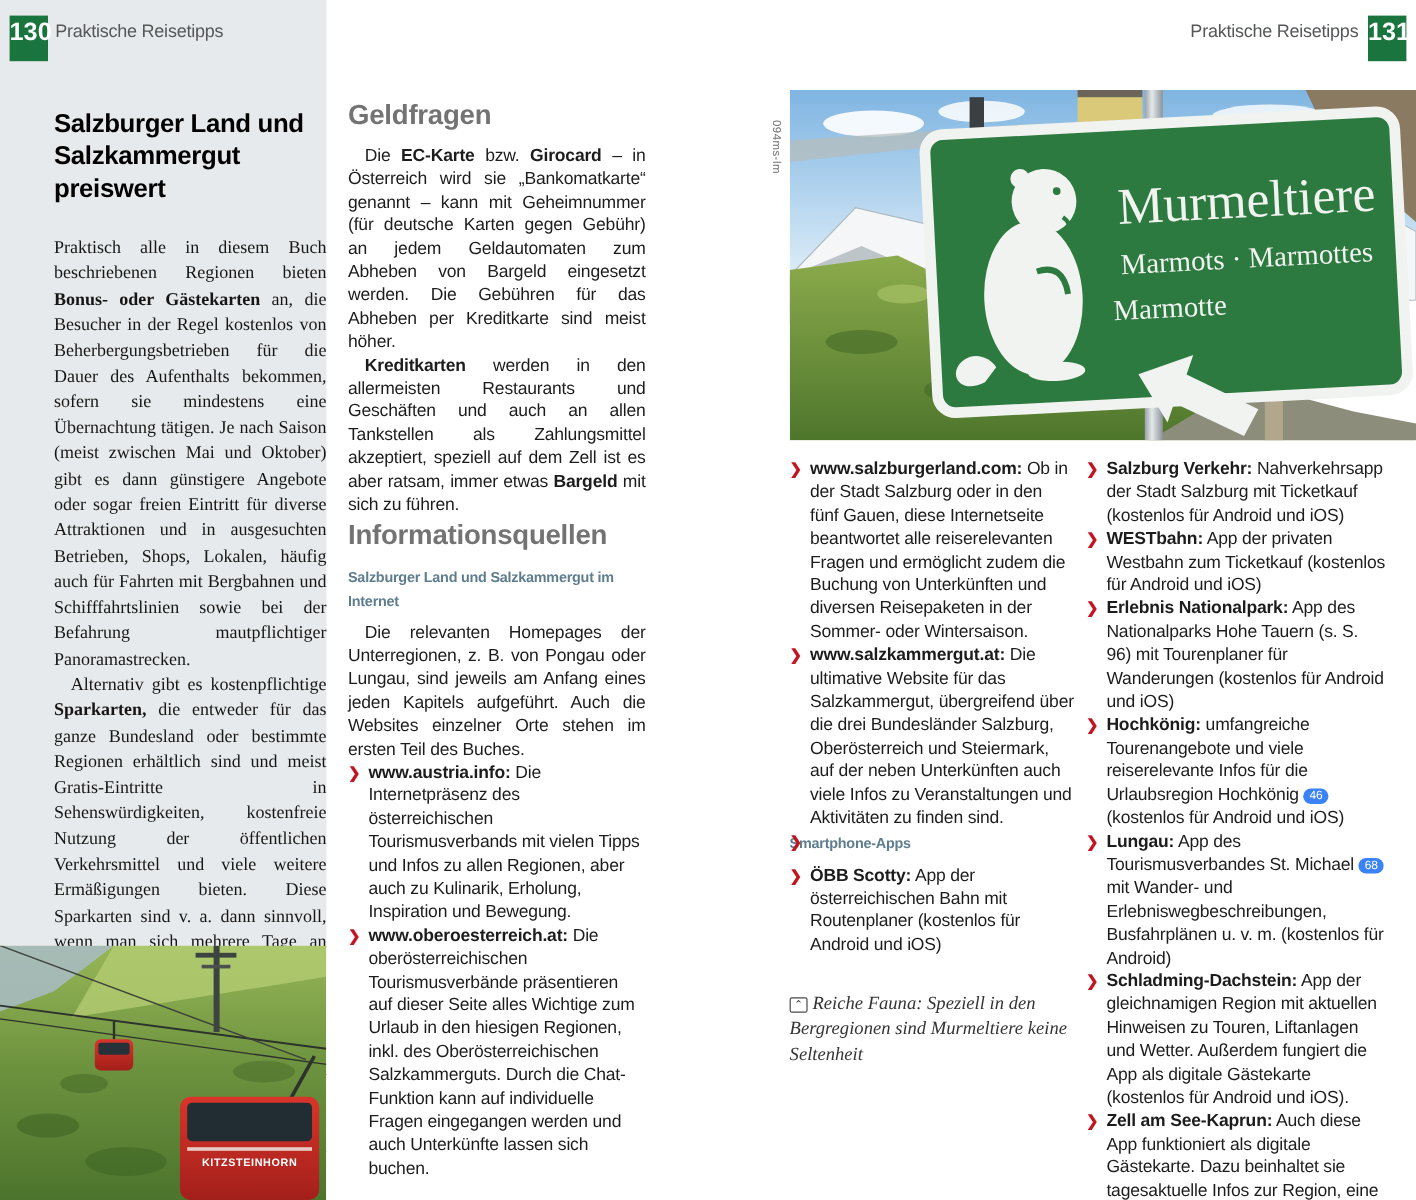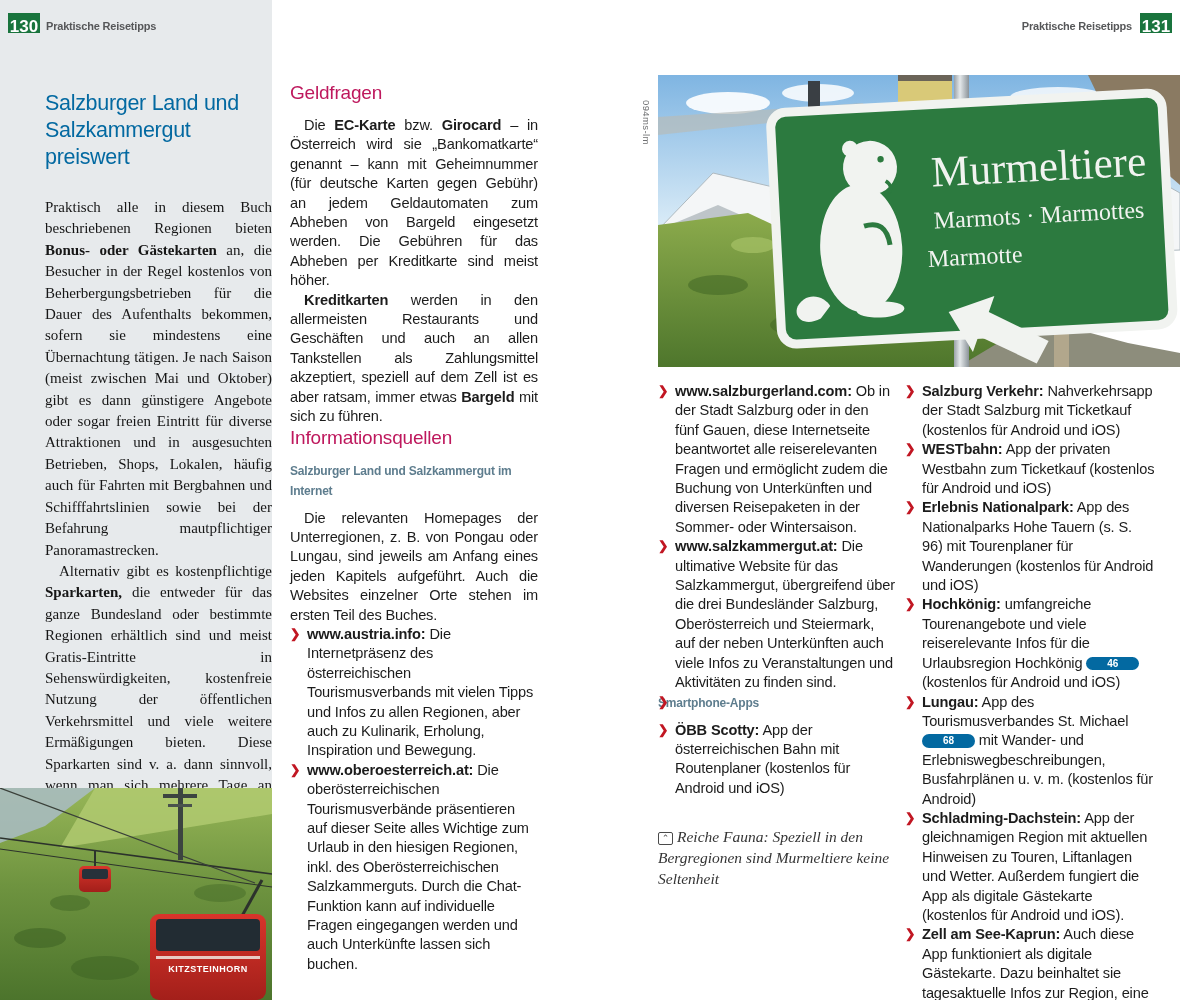--- a/index.html
+++ b/index.html
@@ -1,44 +1,44 @@
 <!DOCTYPE html>
 <html><head>
 <meta charset="utf-8">
 <style>
   html,body{margin:0;padding:0;}
   body{width:1180px;height:1000px;position:relative;background:#ffffff;
        font-family:"Liberation Sans",sans-serif;overflow:hidden;}
   
-  .hdr-num{position:absolute;top:13px;width:32px;height:20px;background:#19743d;
-           color:#fff;font-weight:bold;font-size:17px;text-align:center;line-height:27px;}
-  .hdr-title{position:absolute;top:13px;font-weight:bold;font-size:11px;color:#565759;line-height:27px;letter-spacing:-0.2px;}
+  .hdr-num{position:absolute;top:13px;width:32px;height:38px;background:#19743d;
+           color:#fff;font-weight:bold;font-size:21px;text-align:center;line-height:27px;}
+  .hdr-title{position:absolute;top:13px;font-weight:normal;font-size:15px;color:#565759;line-height:27px;letter-spacing:-0.2px;}
   
   .gray-panel{position:absolute;left:0;top:0;width:272px;height:790px;background:#e7eaec;}
   .sidebar-content{position:absolute;left:45px;top:90px;width:227px;}
-  .sidebar-heading{font-size:21.5px;font-weight:400;color:#0369a1;line-height:27px;margin:0 0 26px 0;letter-spacing:-0.3px;}
+  .sidebar-heading{font-size:21.5px;font-weight:700;color:#000000;line-height:27px;margin:0 0 26px 0;letter-spacing:-0.3px;}
   .serif-body{font-family:"Liberation Serif",serif;font-size:15px;line-height:21.4px;
               text-align:justify;color:#161616;margin:0;hyphens:auto;}
   .serif-body + .serif-body{text-indent:14px;}
   .credit{font-size:9.5px;color:#6f7072;text-align:right;margin-top:6px;letter-spacing:0.3px;}
   
   .col{position:absolute;}
   .sans-p{font-size:14.6px;line-height:19.4px;letter-spacing:-0.15px;color:#1c1c1c;
           text-align:justify;margin:0;hyphens:auto;}
   .sans-p.indent{text-indent:14px;}
-  h2.green{color:#be185d;font-size:19px;font-weight:normal;margin:0 0 12px 0;letter-spacing:-0.2px;}
+  h2.green{color:#737373;font-size:23px;font-weight:bold;margin:0 0 12px 0;letter-spacing:-0.2px;}
   h3.steel{color:#5e7d8e;font-size:12px;font-weight:bold;line-height:20px;margin:0 0 8px 0;letter-spacing:-0.2px;}
   .mt24{margin-top:24px;} .mt14{margin-top:14px;} .mt8{margin-top:8px;}
   
   ul.bullets{list-style:none;margin:0;padding:0;}
   .bullet-item{position:relative;padding-left:17px;margin:0;font-size:14.6px;line-height:19.4px;
                letter-spacing:-0.15px;color:#1c1c1c;text-align:left;}
   .chev{position:absolute;left:0;top:0;color:#c11622;font-weight:bold;font-size:12.5px;}
-  .badge{display:inline-block;background:#0369a1;color:#fff;border-radius:9px;
-         font-size:10px;font-weight:bold;line-height:13.5px;padding:0 21px;vertical-align:1px;}
+  .badge{display:inline-block;background:#3b82f6;color:#fff;border-radius:9px;
+         font-size:10px;font-weight:normal;line-height:13.5px;padding:0 5px;vertical-align:1px;}
   
   .caption{font-family:"Liberation Serif",serif;font-style:italic;font-size:15.5px;
            line-height:21px;color:#343434;margin-top:28px;}
   .cap-icon{display:inline-block;width:13px;height:11px;border:1px solid #4a4a4a;border-radius:2px;
             font-size:9px;line-height:10px;text-align:center;font-style:normal;color:#4a4a4a;
             vertical-align:1px;margin-right:4px;font-family:"Liberation Sans",sans-serif;}
   
   .photo{position:absolute;overflow:hidden;}
   .v-credit{position:absolute;left:641px;top:100px;writing-mode:vertical-rl;
             font-size:9.5px;color:#6f7072;letter-spacing:0.4px;}

